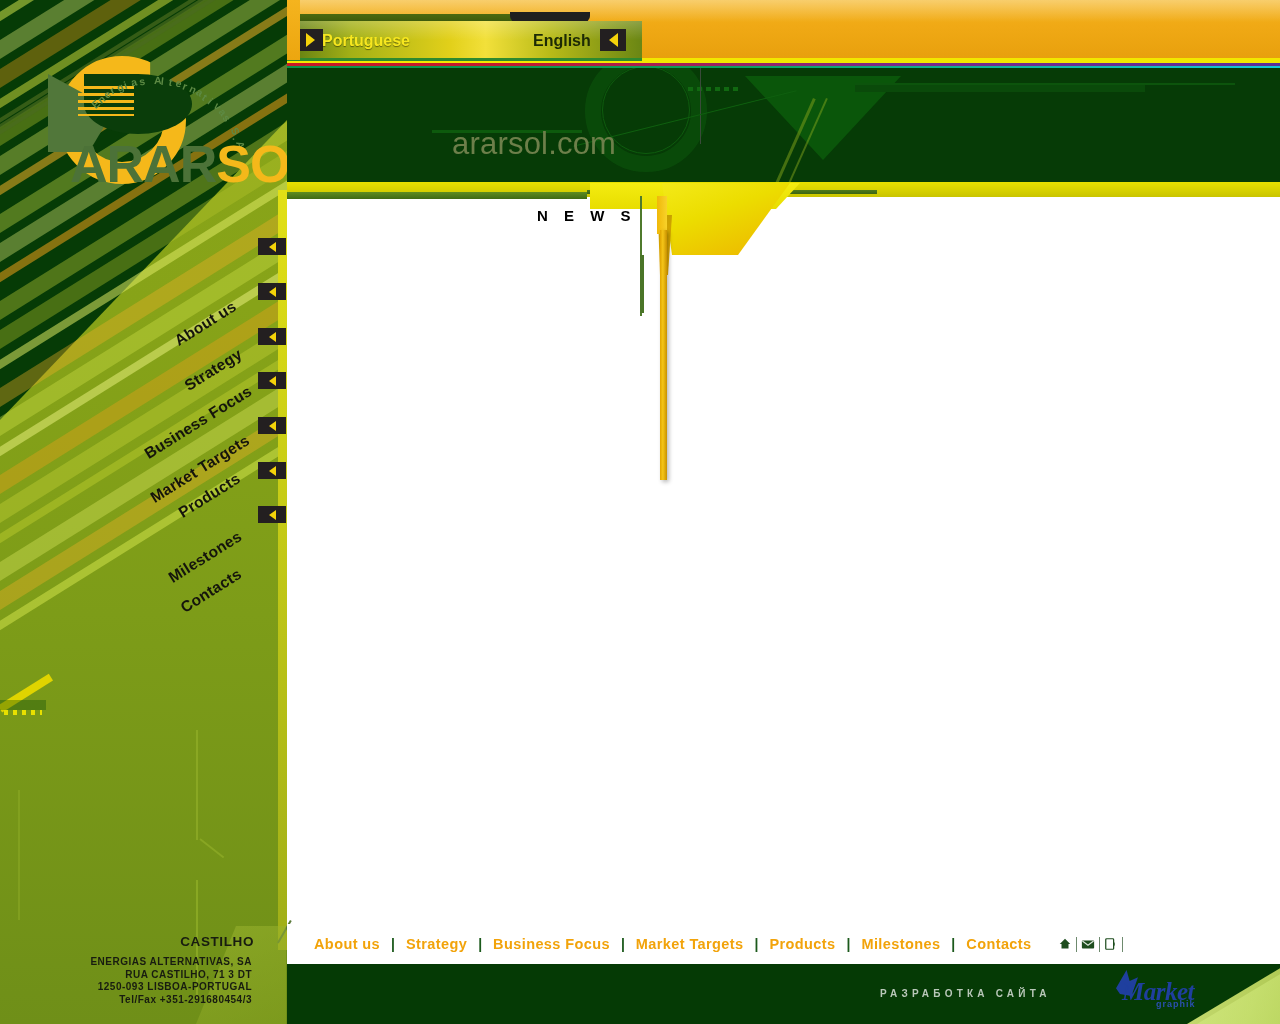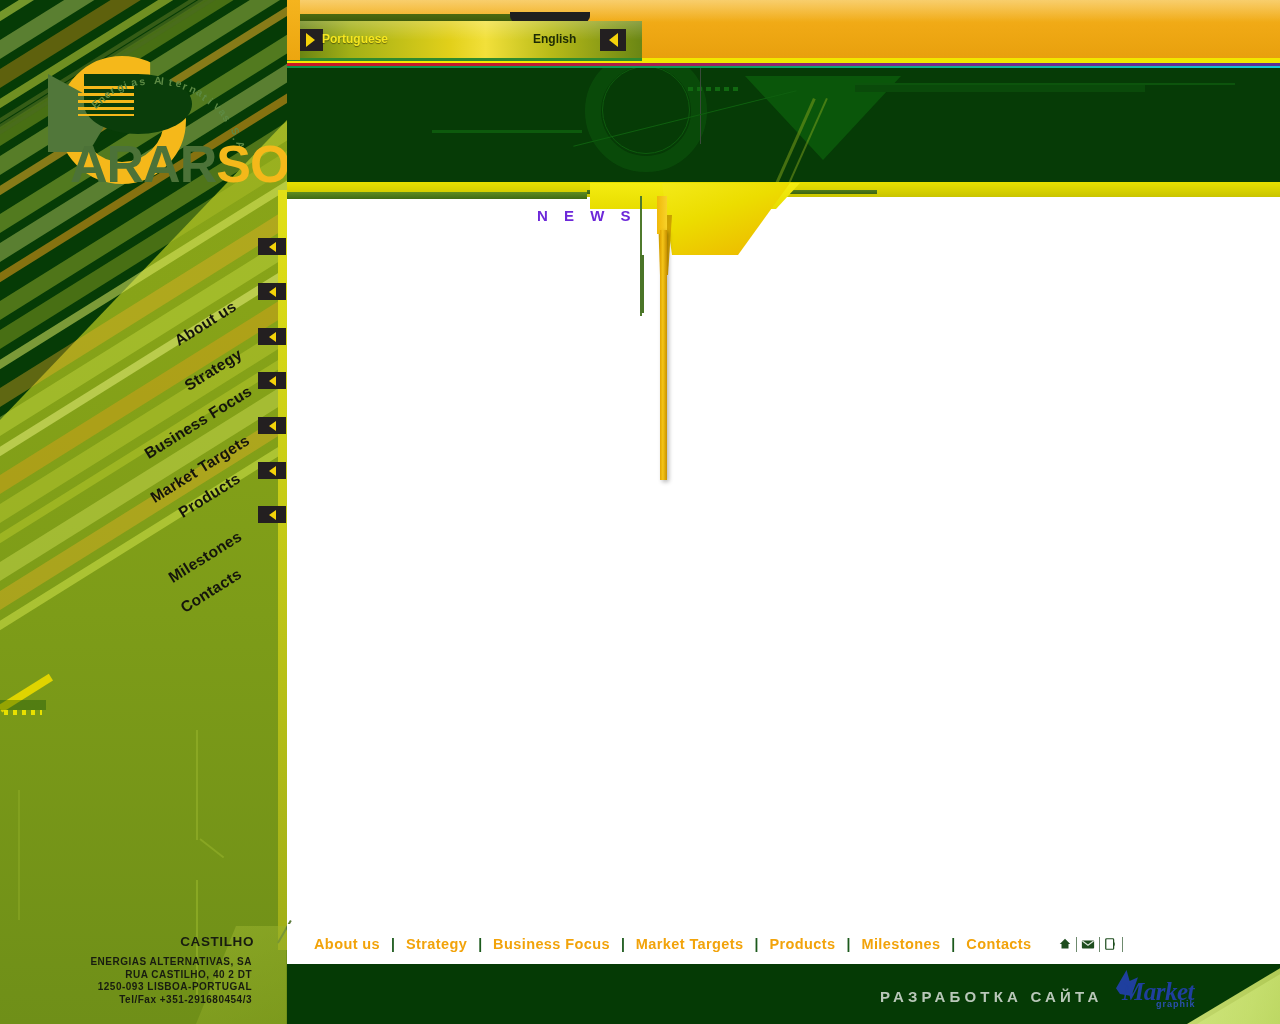--- a/index.html
+++ b/index.html
@@ -89,21 +89,21 @@
     background:#1f1f1f; border-radius:0 0 6px 6px;
   }
   .langbtn{
     position:absolute; width:26px; height:22px; background:#231f20;
     display:flex; align-items:center; justify-content:center;
   }
   .langbtn.pt{ left:297px; top:29px; }
   .langbtn.en{ left:600px; top:29px; }
   .arrow-r{ width:0;height:0;border-top:7px solid transparent;border-bottom:7px solid transparent;border-left:9px solid #f5d30a; }
   .arrow-l{ width:0;height:0;border-top:7px solid transparent;border-bottom:7px solid transparent;border-right:9px solid #f5d30a; }
-  .lang-label{ position:absolute; font-size:12px; font-weight:bold; }
+  .lang-label{ position:absolute; font-size:16px; font-weight:bold; }
   .lang-label.pt{ left:322px; top:32px; color:#f7e71f; text-shadow:0 1px 1px rgba(0,0,0,.45); }
   .lang-label.en{ left:533px; top:32px; color:#1d2a05; }
   .lang-underline{
     position:absolute; left:287px; top:58px; width:355px; height:3px; background:#2f8a2f;
   }
   .tl-wedge{
     position:absolute; left:0; top:0; width:300px; height:60px;
     background:linear-gradient(180deg,#f5b41e 0%,#eca60f 100%);
   }
   .tl-green{
@@ -228,21 +228,21 @@
     position:absolute; left:587px; top:190px; width:290px; height:4px;
     background:linear-gradient(180deg,#4f7a1a,#3a6412);
   }
   .content-notch{
     position:absolute; left:648px; top:186px; width:0; height:0;
     border-left:32px solid transparent; border-right:32px solid transparent;
     border-bottom:10px solid #3f6a14;
   }
   .news-title{
     position:absolute; left:537px; top:207px;
-    font-size:15px; font-weight:bold; color:#6d28d9; letter-spacing:6px;
+    font-size:15px; font-weight:bold; color:#000000; letter-spacing:6px;
   }
   .vdiv-green{
     position:absolute; left:640px; top:196px; width:2px; height:120px; background:#4f7a2c;
   }
   .vdiv-green2{
     position:absolute; left:640px; top:255px; width:4px; height:58px; background:#4a7528;
   }
   .vdiv-gold{
     position:absolute; left:660px; top:230px; width:7px; height:250px;
     background:linear-gradient(90deg,#e0a500,#f5c518 40%,#c89100);
@@ -297,21 +297,21 @@
     clip-path:polygon(300px 0, 420px 0, 320px 60px, 200px 60px);
     opacity:.95;
   }
   .bot-wedge2{
     position:absolute; left:760px; top:0; width:420px; height:60px;
     background:linear-gradient(110deg,#e2f29a 0%,#cfe878 50%,#a9c647 100%);
     clip-path:polygon(250px 0, 400px 0, 300px 60px, 150px 60px);
     opacity:.6;
   }
   .bot-credit{
-    position:absolute; left:880px; top:988px; font-size:15px; color:#b9c7b9;
+    position:absolute; left:880px; top:988px; font-size:10px; color:#b9c7b9;
     letter-spacing:4.2px; font-weight:bold;
   }
   .laterne{
     position:absolute; left:1112px; top:972px; width:96px; height:42px;
   }
   .lat-word{
     position:absolute; left:10px; top:6px; font-size:25px; font-style:italic;
     font-weight:bold; color:#1f3f9e; font-family:"Liberation Serif", serif;
     letter-spacing:-.5px;
   }
@@ -357,20 +357,21 @@
     <div class="hdr-deco hdr-tri"></div>
     <div class="hdr-deco hdr-hline"></div>
     <div class="hdr-deco hdr-hline3"></div>
     <div class="hdr-deco hdr-hline2"></div>
     <div class="hdr-deco hdr-dots"></div>
     <div class="hdr-deco hdr-slash"></div>
     <div class="hdr-deco hdr-thinline"></div>
     <div class="hdr-deco hdr-diag"></div>
     <div class="hdr-deco hdr-diag2"></div>
   </div>
+  <div class="site-url">ararsol.com</div>
 
   <div class="yband"></div>
 
   <div class="lang-cap"></div>
   <div class="lang-cap2"></div>
   <div class="langbar">
     <div class="langbar-gloss"></div>
   </div>
   <div class="lang-underline"></div>
 
@@ -564,18 +565,18 @@
   <div class="laterne">
     <div class="lat-bird"></div>
     <div class="lat-word">Market</div>
     <div class="lat-sub">graphik</div>
   </div>
 
   <div class="addr-wedge"></div>
   <div class="addr">
     <div class="addr-name">CASTILHO</div>
     <div class="addr-line">ENERGIAS ALTERNATIVAS, SA</div>
-    <div class="addr-line">RUA CASTILHO, 40 2 DT</div>
+    <div class="addr-line">RUA CASTILHO, 71 3 DT</div>
     <div class="addr-line">1250-093 LISBOA-PORTUGAL</div>
     <div class="addr-line">Tel/Fax   +351-291680454/3</div>
   </div>
 
 </div>
 
 </body></html>

